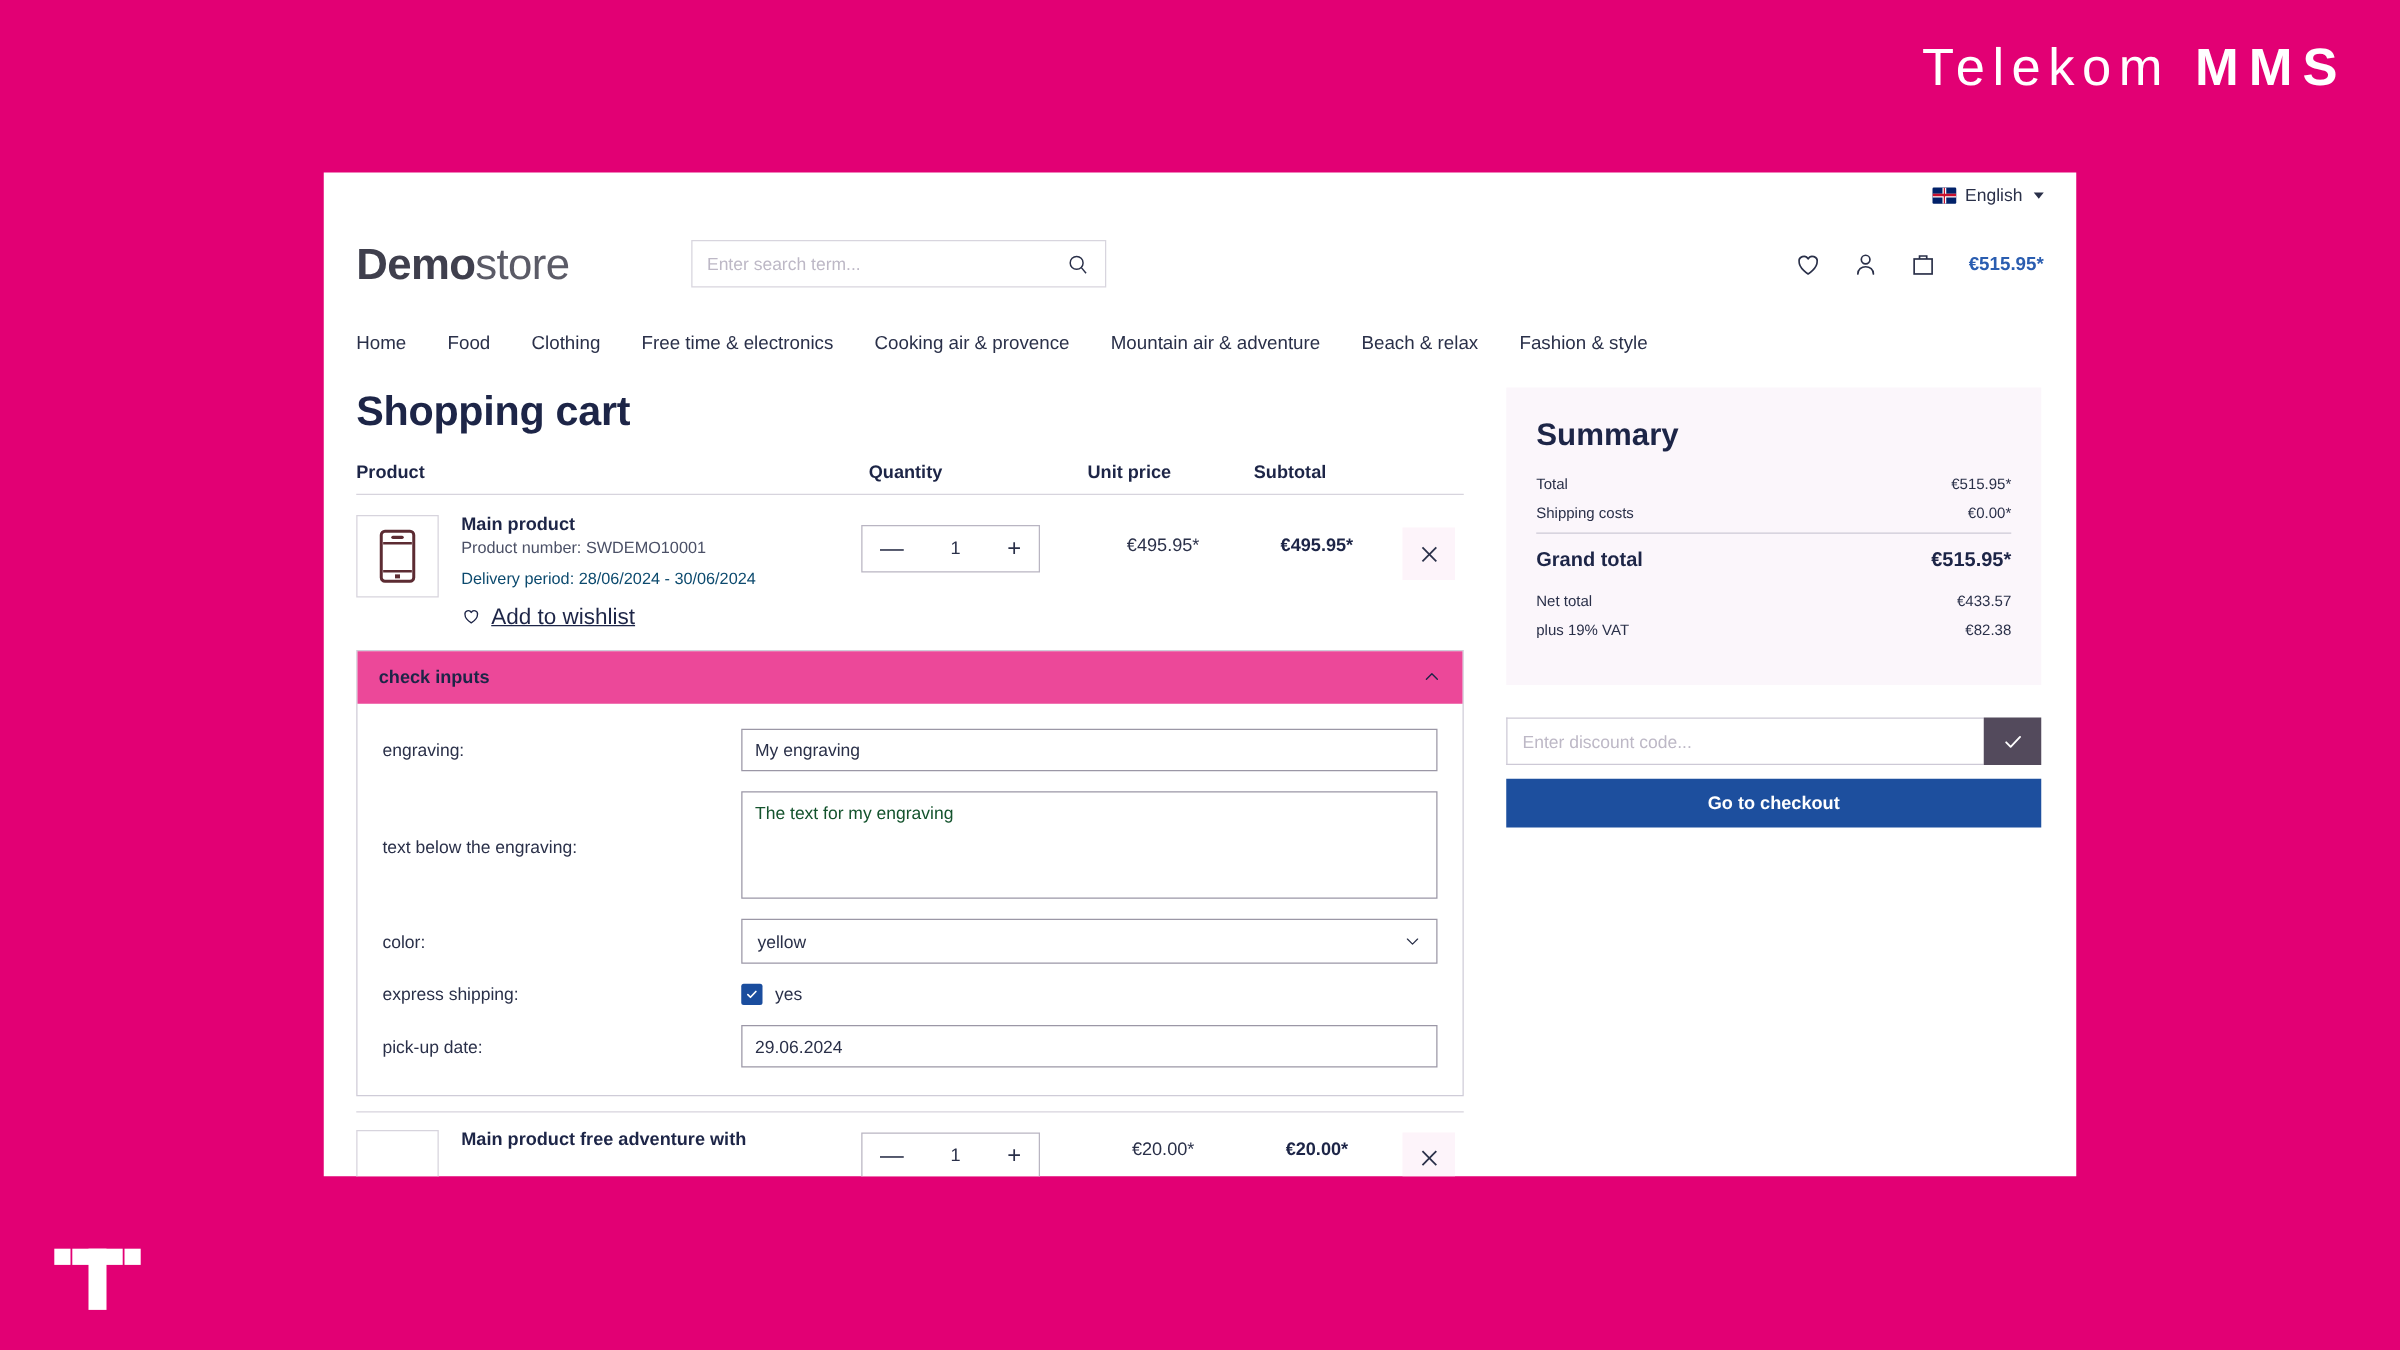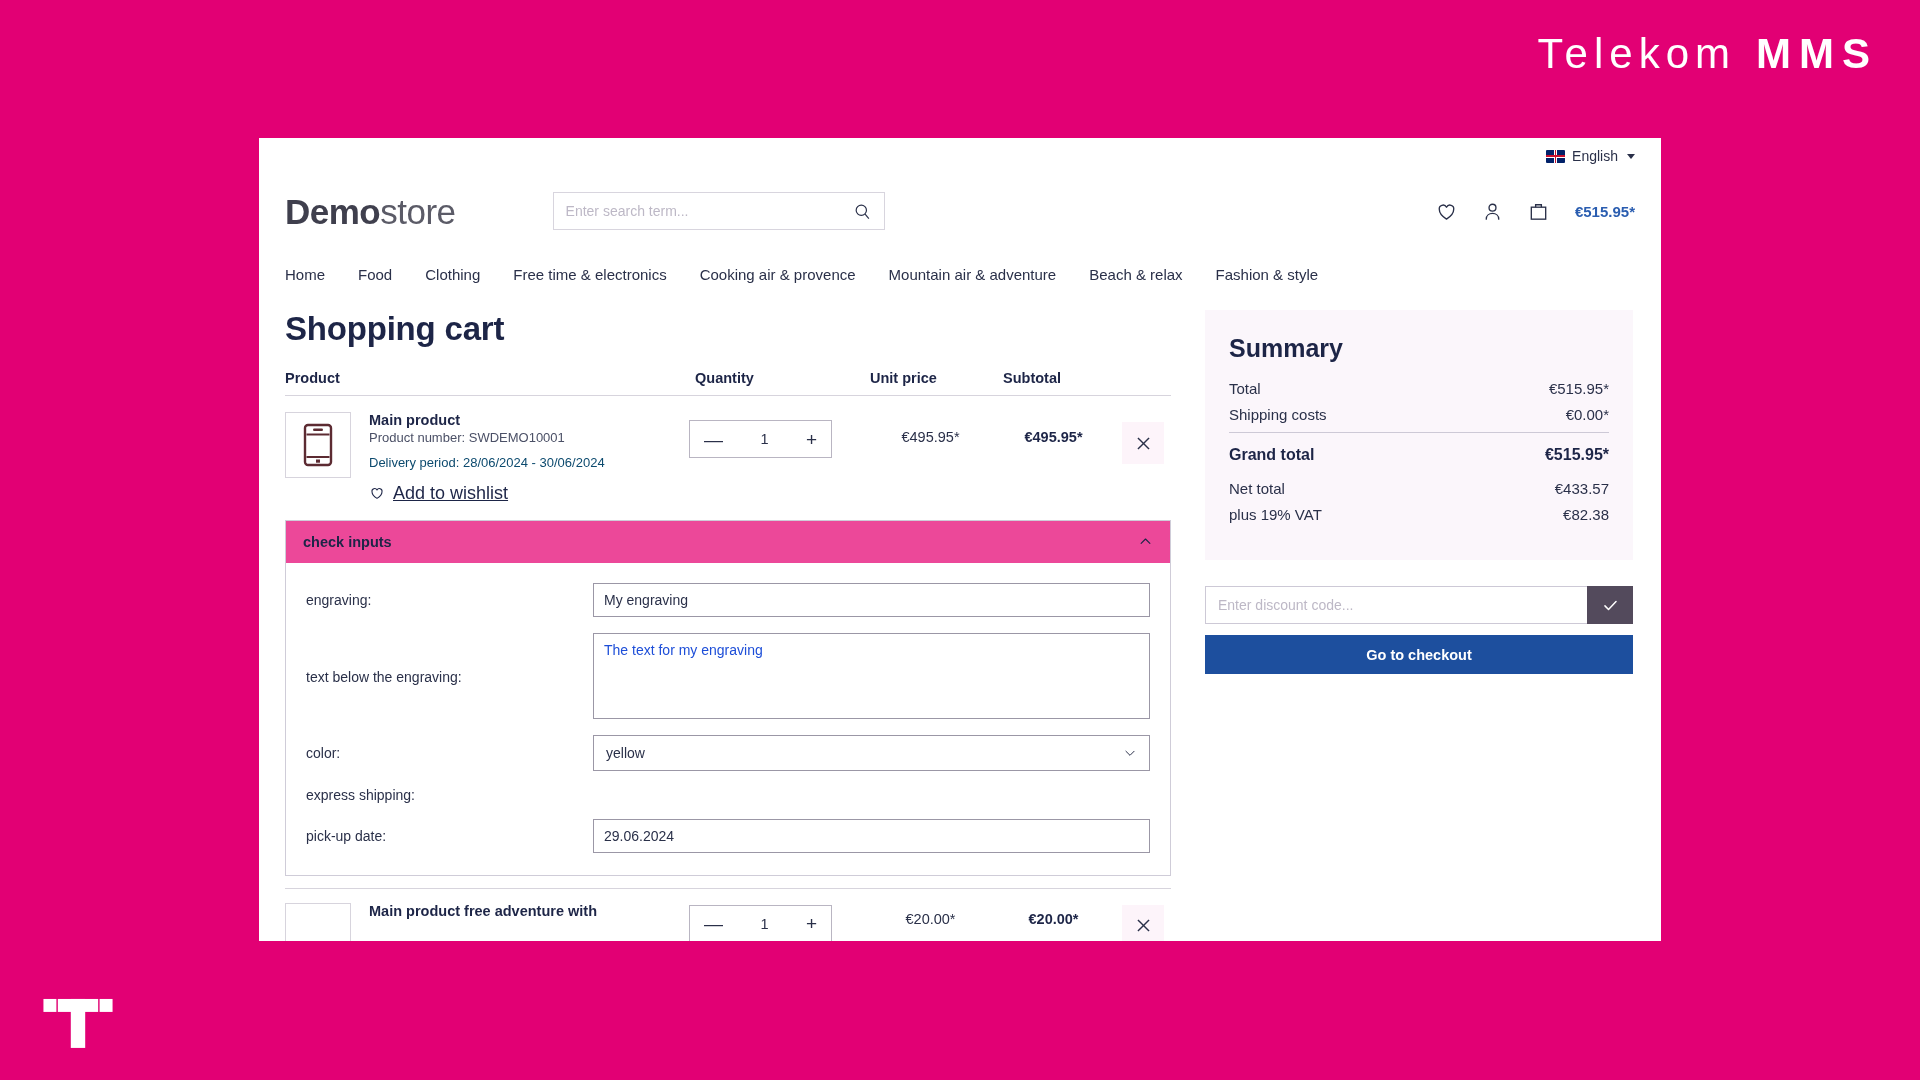--- a/index.html
+++ b/index.html
@@ -161,21 +161,21 @@
   .field-row.top { align-items: flex-start; }
   .field-label { width: 287px; font-size: 14px; color: #2a3049; flex: none; }
   .field-label.mid { padding-top: 36px; }
   .input-txt {
     flex: 1; height: 34px; border: 1px solid #9b97a6; background: #fff;
     padding: 0 10px; font-size: 14px; color: #2a3049;
     font-family: "Liberation Sans", sans-serif; outline: none;
   }
   .input-area {
     flex: 1; height: 86px; border: 1px solid #9b97a6; background: #fff;
-    padding: 8px 10px; font-size: 14px; color: #1d4ed8;
+    padding: 8px 10px; font-size: 14px; color: #14532d;
     font-family: "Liberation Sans", sans-serif; outline: none; resize: none;
   }
   .select-box {
     flex: 1; height: 36px; border: 1px solid #9b97a6; background: #fff;
     display: flex; align-items: center; justify-content: space-between;
     padding: 0 12px; font-size: 14px; color: #2a3049; cursor: pointer;
   }
   .checkline { display: flex; align-items: center; gap: 10px; flex: 1; }
   .cbox {
     width: 17px; height: 17px; background: #1a4d9e; border-radius: 2px;
@@ -187,21 +187,21 @@
   .cart-row-2 {
     display: flex; align-items: flex-start; padding: 14px 0 0 0;
     border-top: 1px solid #d7d4dd; margin-top: 12px;
   }
 
   
   .summary {
     background: #fbf6fb; padding: 24px 24px 28px 24px;
   }
   .summary h2 { font-size: 25px; font-weight: 700; color: #1d2547; margin-bottom: 17px; }
-  .sum-line { display: flex; justify-content: space-between; font-size: 15px; color: #2a3049; margin-bottom: 9px; }
+  .sum-line { display: flex; justify-content: space-between; font-size: 12px; color: #2a3049; margin-bottom: 9px; }
   .sum-rule { border-top: 1px solid #cdc9d6; margin: 8px 0 13px 0; }
   .sum-line.grand { font-size: 16px; font-weight: 700; color: #1d2547; margin-bottom: 16px; }
 
   .discount-wrap { display: flex; margin-top: 26px; }
   .discount-wrap input {
     flex: 1; height: 38px; border: 1px solid #cdc9d6; border-right: none;
     background: #fff; padding: 0 12px; font-size: 14px; color: #2a3049;
     font-family: "Liberation Sans", sans-serif; outline: none;
   }
   .discount-wrap input::placeholder { color: #bdb8c6; }
@@ -359,20 +359,28 @@
             <div class="select-box">
               <span>yellow</span>
               <svg width="14" height="14" viewBox="0 0 24 24" fill="none">
                 <path d="M5 9l7 7 7-7" stroke="#2a3049" stroke-width="1.7" stroke-linecap="round" stroke-linejoin="round"></path>
               </svg>
             </div>
           </div>
 
           <div class="field-row">
             <div class="field-label">express shipping:</div>
+            <div class="checkline">
+              <span class="cbox">
+                <svg width="11" height="11" viewBox="0 0 24 24" fill="none">
+                  <path d="M5 12.5l4.5 4.5L19 7" stroke="#ffffff" stroke-width="3" stroke-linecap="round" stroke-linejoin="round"></path>
+                </svg>
+              </span>
+              <span class="cb-label">yes</span>
+            </div>
           </div>
 
           <div class="field-row" style="margin-bottom:0;">
             <div class="field-label">pick-up date:</div>
             <input class="input-txt" type="text" value="29.06.2024" style="">
           </div>
 
         </div>
       </div>
 

